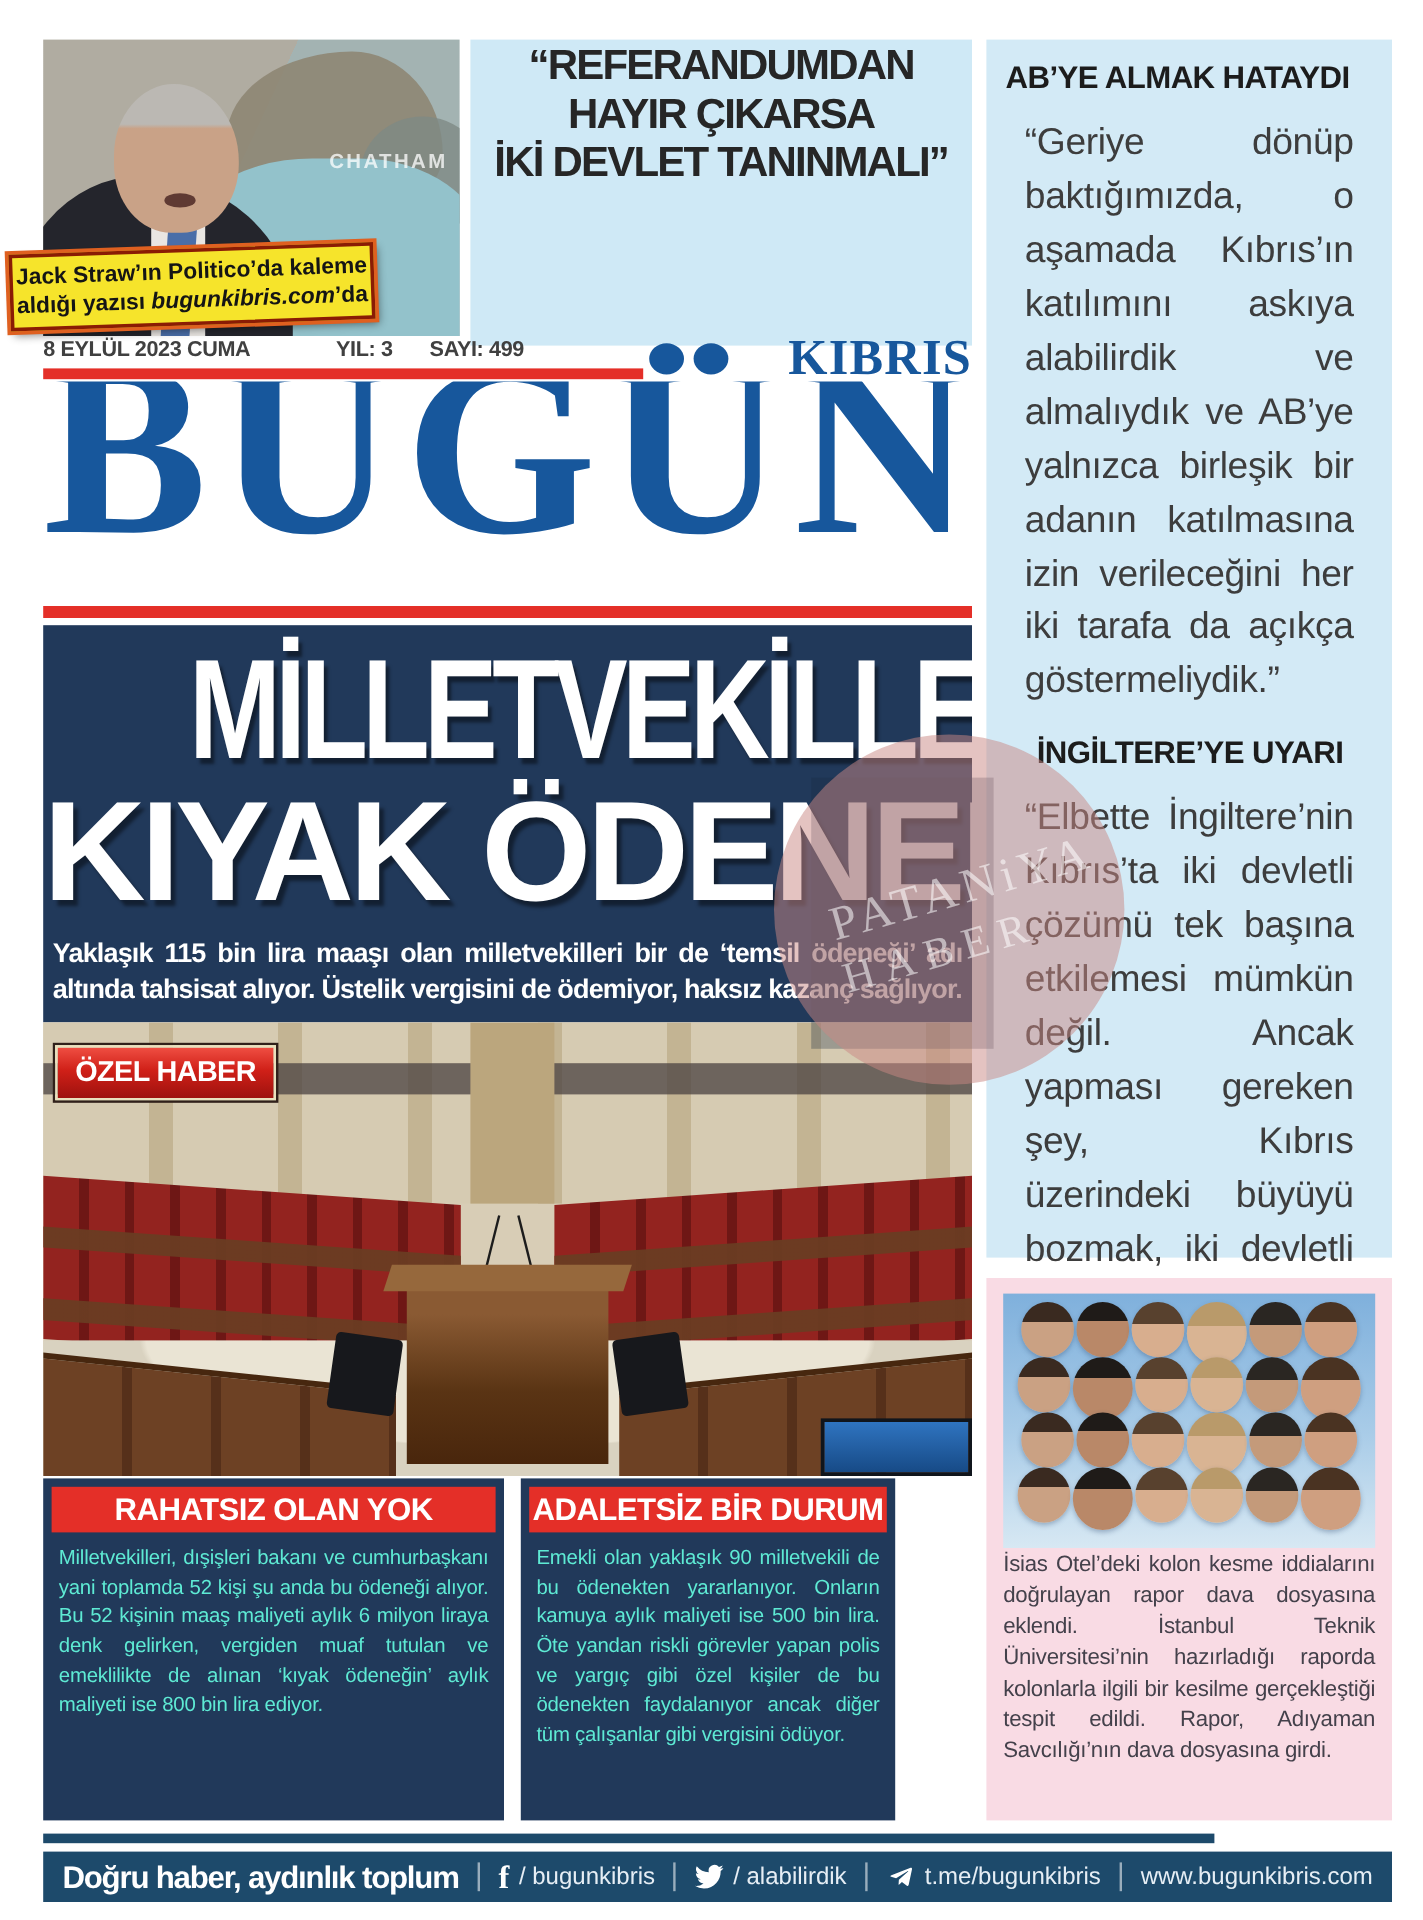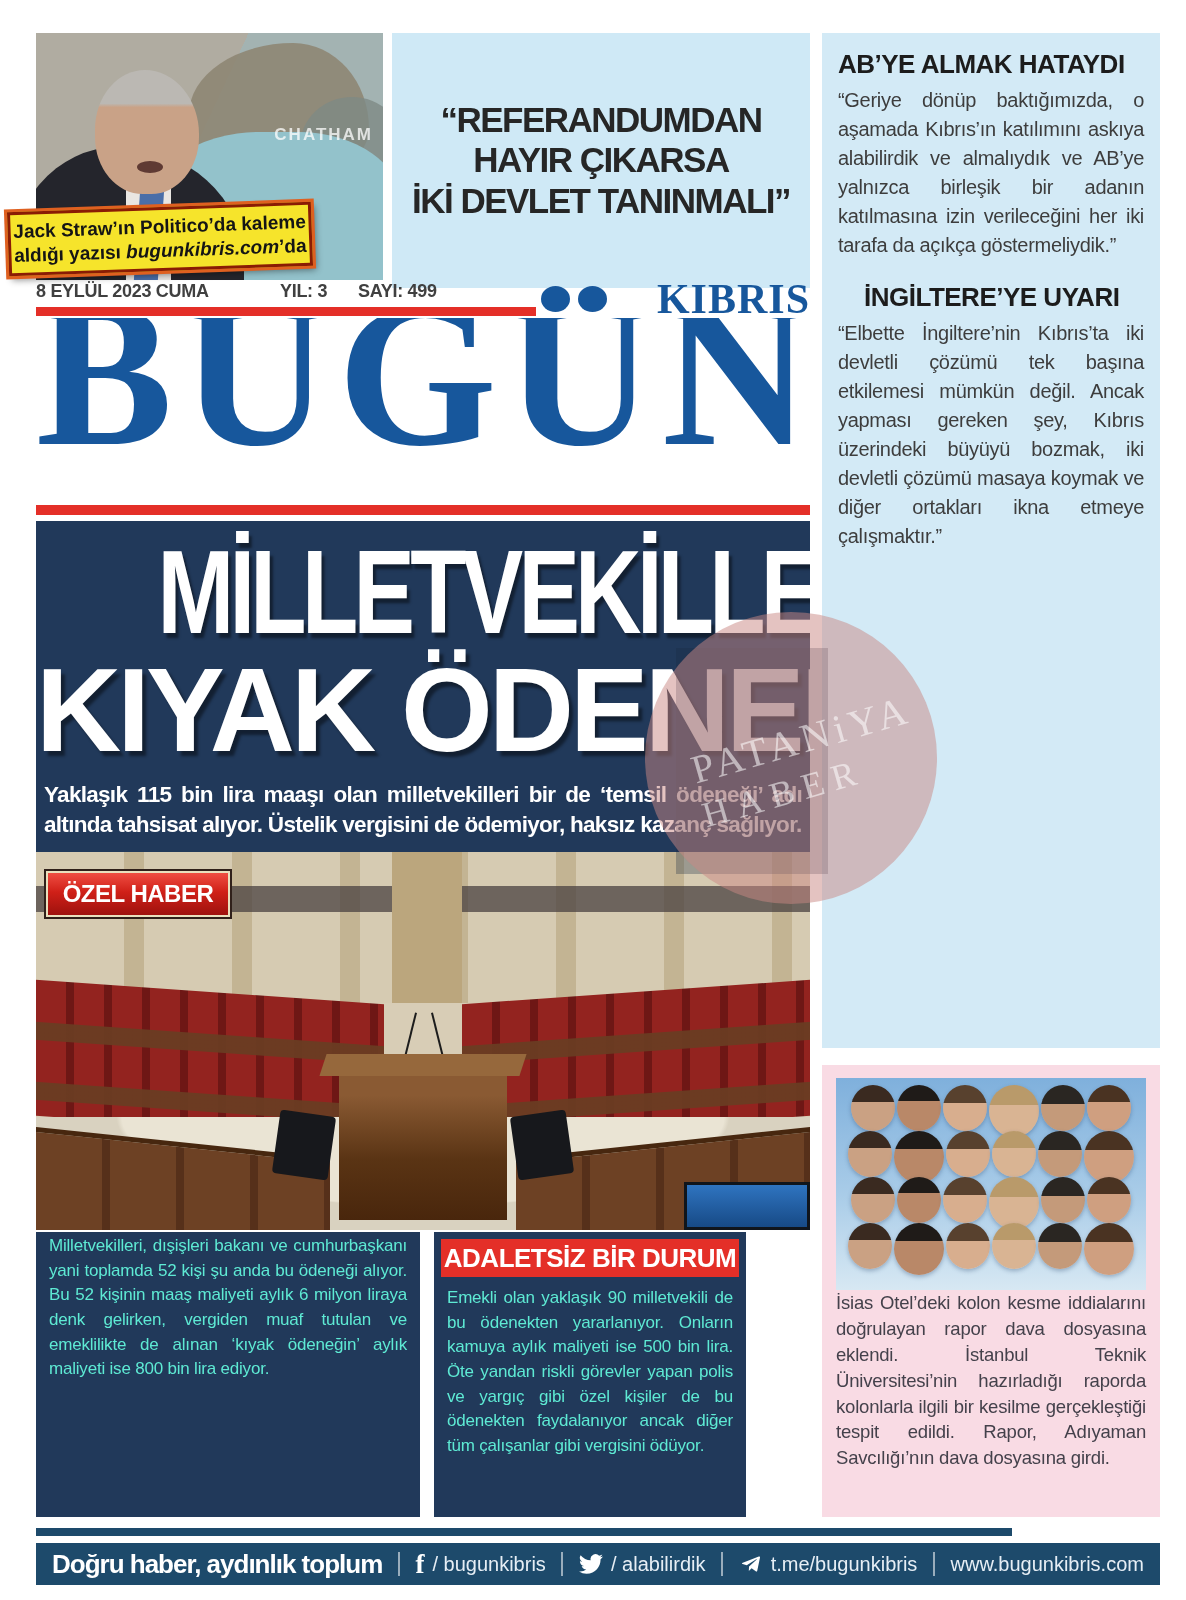--- a/index.html
+++ b/index.html
@@ -22,29 +22,29 @@
 
   
   .sticker{position:absolute;left:8px;top:207px;width:298px;height:58px;transform:rotate(-2deg);
     background:#f6e42b;border:3px solid #8a1c04;box-shadow:0 0 0 3px #df6020,3px 4px 7px rgba(0,0,0,.45);
     display:flex;flex-direction:column;justify-content:center;align-items:center;z-index:6;}
   .sticker .l1,.sticker .l2{font-size:19px;font-weight:700;color:#151515;line-height:1.25;white-space:nowrap;}
   .sticker .dom{font-style:italic;font-weight:700;}
 
   
   .topbox{position:absolute;left:392px;top:33px;width:418px;height:255px;background:#cfe9f6;
-    display:flex;flex-direction:column;justify-content:center;text-align:center;padding:18px 10px;box-sizing:border-box;}
+    display:flex;flex-direction:row;justify-content:center;text-align:center;padding:2px 10px;box-sizing:border-box;}
   .topbox .hl{font-size:35px;font-weight:800;letter-spacing:-1.5px;color:#262626;line-height:1.16;}
   .topbox .sub{margin-top:10px;font-size:20.5px;font-weight:700;letter-spacing:-.5px;color:#262626;line-height:1.32;}
 
   
   .rightcol{position:absolute;left:822px;top:33px;width:338px;height:1015px;background:#d3eaf6;
     padding:16px 16px 0 16px;box-sizing:border-box;}
   .rc-title{font-size:26px;font-weight:800;letter-spacing:-.5px;color:#1c1c1c;margin:0 0 6px 0;}
-  .rc-body{font-size:20px;line-height:1.45;color:#3d3d3d;text-align:justify;letter-spacing:-.3px;margin:0;}
+  .rc-body{font-size:31px;line-height:1.45;color:#3d3d3d;text-align:justify;letter-spacing:-.3px;margin:16px;}
   .rc-sec{margin-bottom:22px;}
   .rc-sec.third .rc-title{margin-left:26px;}
 
   
   .masthead{position:absolute;left:36px;top:278px;width:774px;height:42px;}
   .mh-date,.mh-yil,.mh-sayi{position:absolute;top:3px;font-size:18px;font-weight:700;letter-spacing:-.3px;color:#404040;}
   .mh-date{left:0;} .mh-yil{left:244px;} .mh-sayi{left:322px;}
   .redline1{position:absolute;left:36px;top:307px;width:500px;height:9px;background:#e42f28;}
   .logo-dots{position:absolute;left:541px;top:286px;display:flex;gap:8px;}
   .logo-dots i{display:block;width:29px;height:26px;border-radius:50%;background:#17579c;}
@@ -221,20 +221,21 @@
     <div class="pp-spk a"></div>
     <div class="pp-spk b"></div>
     <div class="pp-mic1"></div>
     <div class="pp-mic2"></div>
     <div class="pp-podium"></div>
     <div class="pp-laptop"></div>
   </div>
   <div class="badge">ÖZEL HABER</div>
 
   <div class="nbox b1">
+    <div class="hdr">RAHATSIZ OLAN YOK</div>
     <div class="bod">Milletvekilleri, dışişleri bakanı ve cumhurbaşkanı yani toplamda 52 kişi şu anda bu ödeneği alıyor. Bu 52 kişinin maaş maliyeti aylık 6 milyon liraya denk gelirken, vergiden muaf tutulan ve emeklilikte de alınan ‘kıyak ödeneğin’ aylık maliyeti ise 800 bin lira ediyor.</div>
   </div>
   <div class="nbox b2">
     <div class="hdr">ADALETSİZ BİR DURUM</div>
     <div class="bod">Emekli olan yaklaşık 90 milletvekili de bu ödenekten yararlanıyor. Onların kamuya aylık maliyeti ise 500 bin lira. Öte yandan riskli görevler yapan polis ve yargıç gibi özel kişiler de bu ödenekten faydalanıyor ancak diğer tüm çalışanlar gibi vergisini ödüyor.</div>
   </div>
 
   <div class="pinkbox">
     <div class="collage">
         <div class="face"></div>

